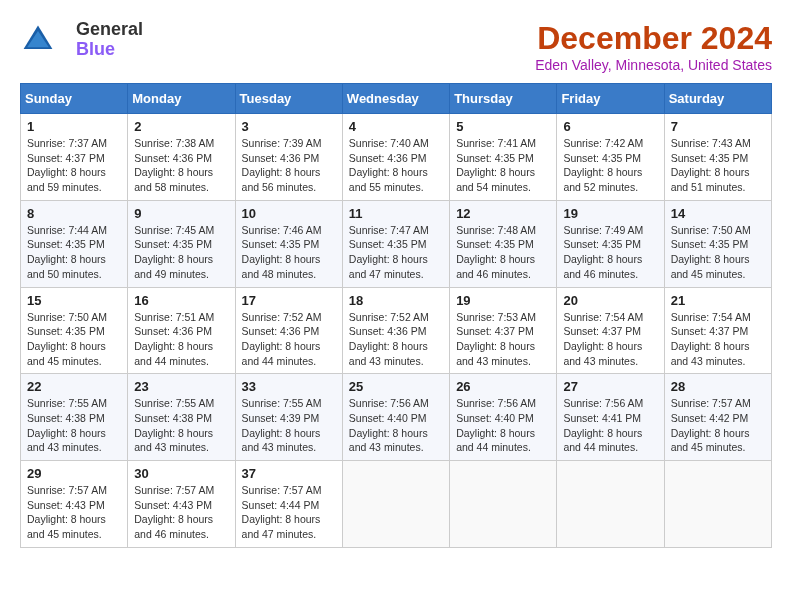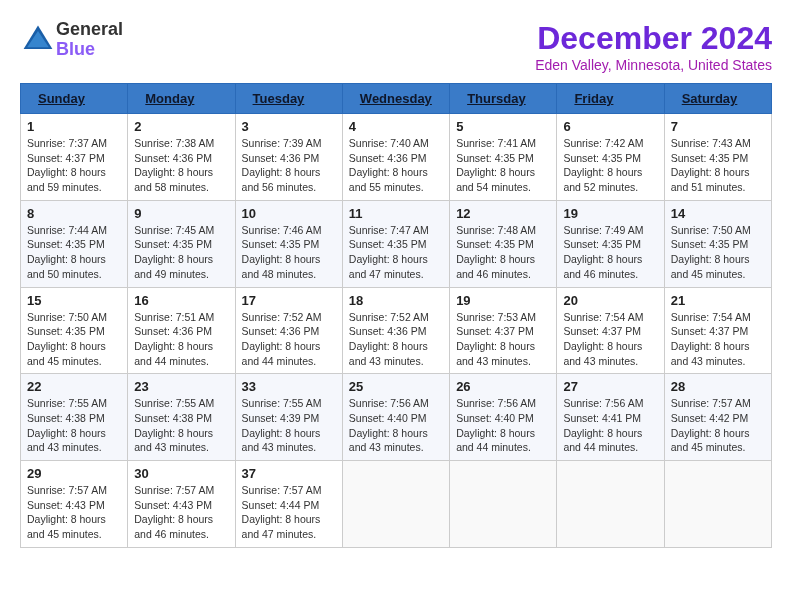--- a/index.html
+++ b/index.html
@@ -12,59 +12,58 @@
     }
     .header {
       display: flex;
       align-items: flex-start;
       justify-content: space-between;
       margin-bottom: 10px;
     }
     .logo {
       display: flex;
       align-items: center;
-      gap: 0;
+      gap: 20px;
     }
     .logo-text {
       font-size: 18px;
       font-weight: bold;
       color: #333;
       line-height: 1.1;
     }
     .logo-blue { color: #8b5cf6; }
     .logo-icon {
       width: 36px;
       height: 36px;
     }
     .title-block {
       text-align: right;
     }
     .main-title {
       font-size: 32px;
       font-weight: bold;
-      color: #6d28d9;
+      color: #c2410c;
     }
     .subtitle {
       font-size: 14px;
       color: #a21caf;
     }
     .calendar {
       width: 100%;
       border-collapse: collapse;
       font-size: 11px;
     }
     .calendar thead tr th {
       background-color: #3a7bc8;
-      color: #0f172a;
+      color: #ffffff;
       font-weight: bold;
       font-size: 13px;
-      padding: 7px 17px;
+      padding: 7px 4px;
       border: 1px solid #2a6ab8;
       text-align: left;
-      text-decoration: underline;
     }
     .calendar tbody tr td {
       border: 1px solid #ccc;
       vertical-align: top;
       padding: 5px 6px;
       background: #fff;
       width: 107px;
       min-height: 80px;
     }
     .calendar tbody tr:nth-child(even) td {

